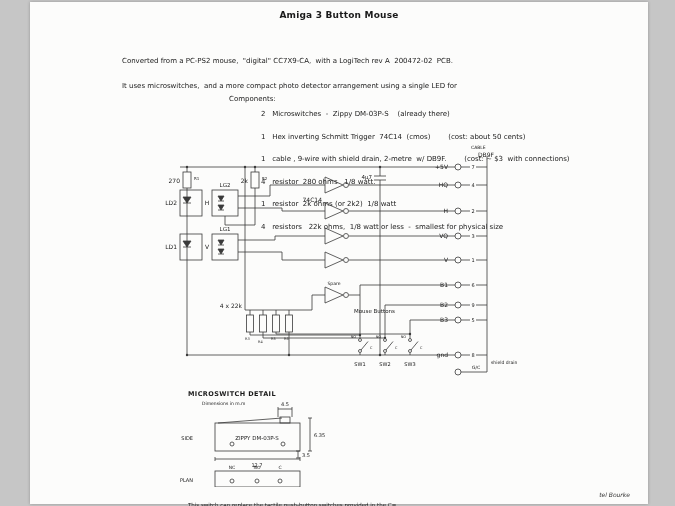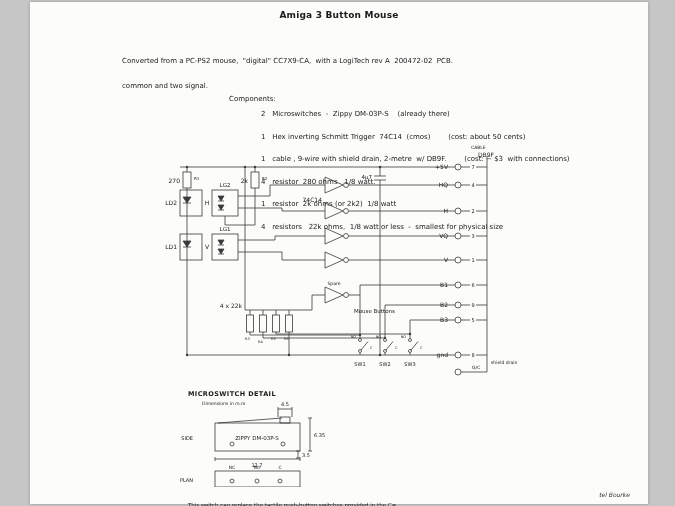--- a/index.html
+++ b/index.html
@@ -25,21 +25,21 @@
 </style>
 </head>
 <body>
 
 <div class="page">
 
   <div class="title">Amiga  3 Button Mouse</div>
 
   <div class="intro">
     <div>Converted from a PC-PS2 mouse,  "digital" CC7X9-CA,  with a LogiTech rev A  200472-02  PCB.</div>
-    <div>common and two signal.</div>
+    <div>It uses microswitches,  and a more compact photo detector arrangement using a single LED for</div>
   </div>
 
   <div class="components">
     <span class="comp-label">Components:</span>
     <div class="comp-items">
       <div>2   Microswitches  -  Zippy DM-03P-S    (already there)</div>
       <div>1   Hex inverting Schmitt Trigger  74C14  (cmos)        (cost: about 50 cents)</div>
       <div>1   cable , 9-wire with shield drain, 2-metre  w/ DB9F.        (cost: ~ $3  with connections)</div>
       <div>4   resistor  280 ohms   1/8 watt.</div>
       <div>1   resistor  2k ohms (or 2k2)  1/8 watt</div>

